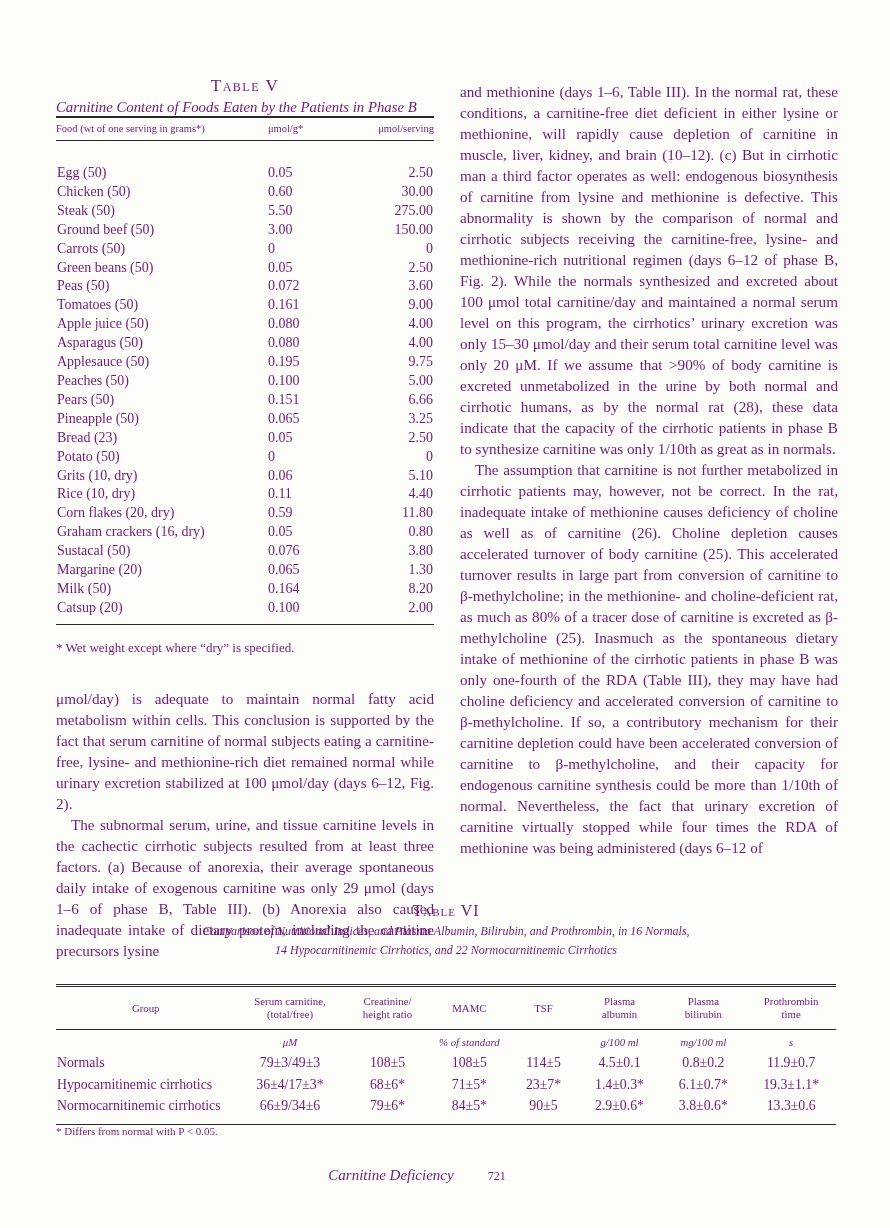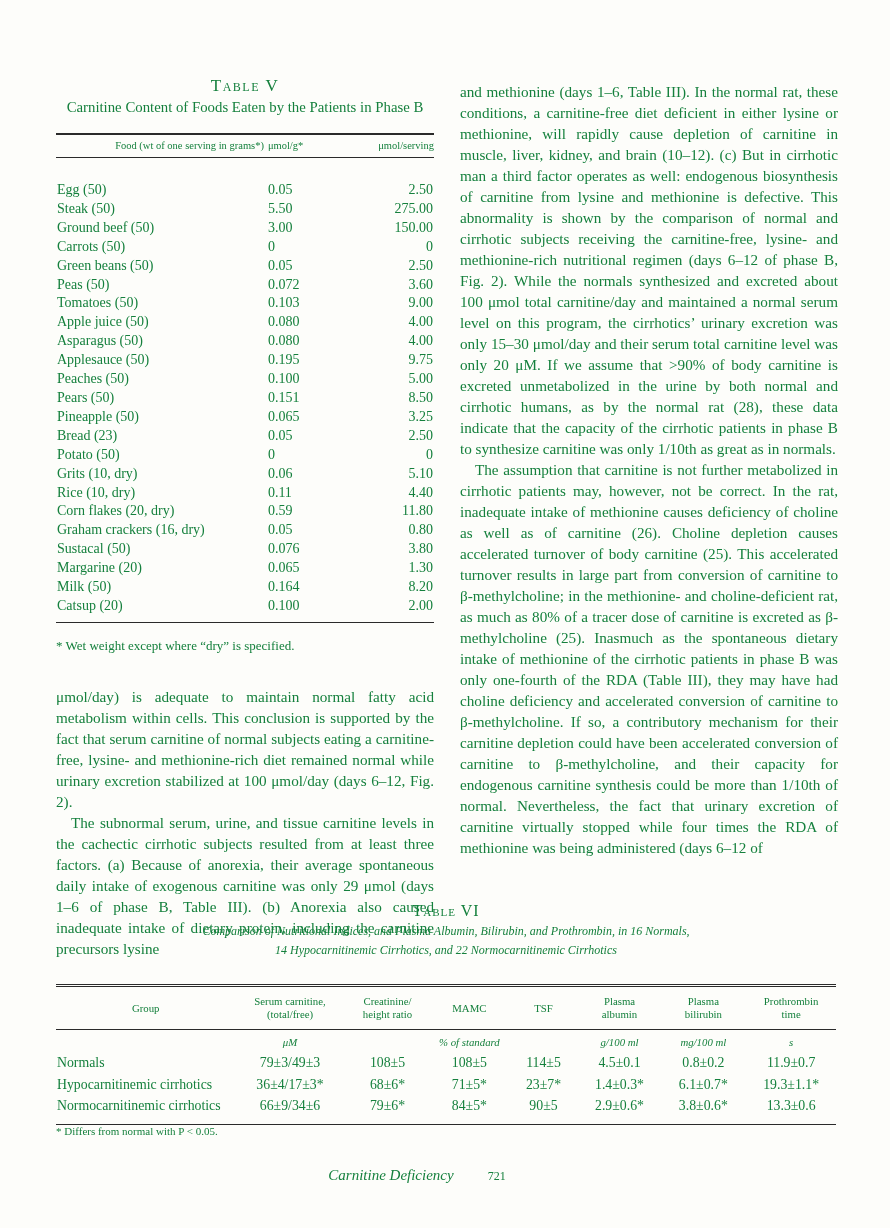--- a/index.html
+++ b/index.html
@@ -1,33 +1,33 @@
 <!DOCTYPE html>
 <html><head>
 <meta charset="utf-8">
 <style>
   html,body { margin:0; padding:0; background:#d9d9d9; }
   .page {
     width:890px; height:1228px; margin:0 auto; background:#fdfdfa;
-    font-family:"Liberation Serif","DejaVu Serif",serif; color:#15803d;
+    font-family:"Liberation Serif","DejaVu Serif",serif; color:#701a75;
     position:relative; box-sizing:border-box; overflow:hidden;
   }
   .columns { display:flex; gap:26px; padding:76px 52px 0 56px; height:810px; box-sizing:content-box; }
   .col { width:378px; }
 
   
   .tv-title { text-align:center; font-variant:small-caps; font-size:17px; letter-spacing:1.5px; }
-  .tv-subtitle { text-align:center; font-size:14.8px; margin:3px 0 17px; }
+  .tv-subtitle { font-style:italic; font-size:14.8px; margin:3px 0 0; }
   table.foods { width:100%; border-collapse:collapse; }
   table.foods col.c1 { width:55%; } table.foods col.c2 { width:21%; } table.foods col.c3 { width:24%; }
   table.foods thead th {
     font-weight:normal; font-size:10.5px; padding:5px 0 6px;
     border-top:2.5px solid #2a2a2a; border-bottom:1.5px solid #2a2a2a;
   }
-  table.foods thead th:nth-child(1){ text-align:right; }
+  table.foods thead th:nth-child(1){ text-align:left; }
   table.foods thead th:nth-child(2){ text-align:left; padding-left:4px; }
   table.foods thead th:nth-child(3){ text-align:right; }
   table.foods tbody { border-bottom:1.5px solid #2a2a2a; }
   table.foods tbody tr:first-child td { padding-top:24px; }
   table.foods tbody tr:last-child td { padding-bottom:7px; }
   table.foods td { font-size:14px; line-height:16.9px; }
   table.foods td:nth-child(1){ text-align:left; }
   table.foods td:nth-child(2){ text-align:left; padding-left:4px; }
   table.foods td:nth-child(3){ text-align:right; }
   .tv-footnote { font-size:13px; margin-top:15px; }
@@ -95,20 +95,25 @@
               <th>μmol/serving</th>
             </tr>
           </thead>
           <tbody>
               <tr>
                 <td>Egg (50)</td>
                 <td>0.05</td>
                 <td>2.50</td>
               </tr>
               <tr>
+                <td>Chicken (50)</td>
+                <td>0.60</td>
+                <td>30.00</td>
+              </tr>
+              <tr>
                 <td>Steak (50)</td>
                 <td>5.50</td>
                 <td>275.00</td>
               </tr>
               <tr>
                 <td>Ground beef (50)</td>
                 <td>3.00</td>
                 <td>150.00</td>
               </tr>
               <tr>
@@ -121,21 +126,21 @@
                 <td>0.05</td>
                 <td>2.50</td>
               </tr>
               <tr>
                 <td>Peas (50)</td>
                 <td>0.072</td>
                 <td>3.60</td>
               </tr>
               <tr>
                 <td>Tomatoes (50)</td>
-                <td>0.103</td>
+                <td>0.161</td>
                 <td>9.00</td>
               </tr>
               <tr>
                 <td>Apple juice (50)</td>
                 <td>0.080</td>
                 <td>4.00</td>
               </tr>
               <tr>
                 <td>Asparagus (50)</td>
                 <td>0.080</td>
@@ -147,21 +152,21 @@
                 <td>9.75</td>
               </tr>
               <tr>
                 <td>Peaches (50)</td>
                 <td>0.100</td>
                 <td>5.00</td>
               </tr>
               <tr>
                 <td>Pears (50)</td>
                 <td>0.151</td>
-                <td>8.50</td>
+                <td>6.66</td>
               </tr>
               <tr>
                 <td>Pineapple (50)</td>
                 <td>0.065</td>
                 <td>3.25</td>
               </tr>
               <tr>
                 <td>Bread (23)</td>
                 <td>0.05</td>
                 <td>2.50</td>

